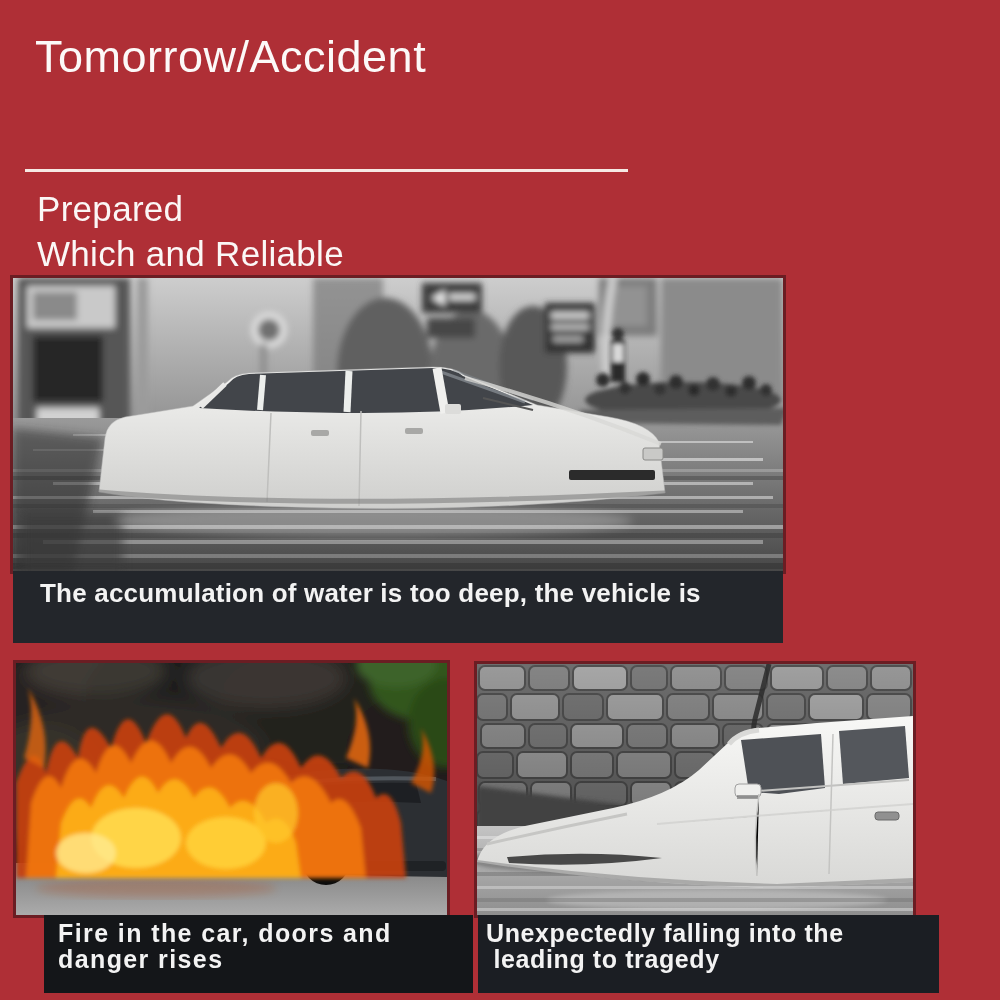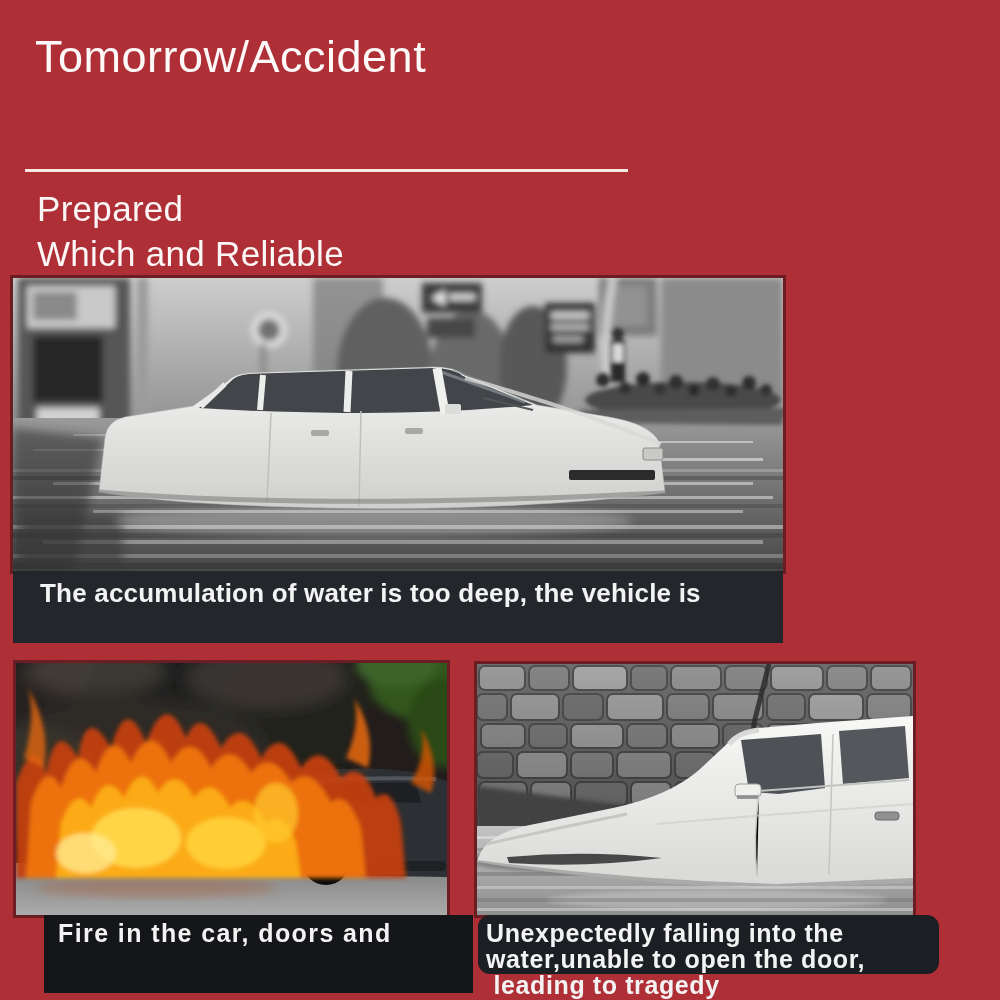--- a/index.html
+++ b/index.html
@@ -17,24 +17,24 @@
   .flood-caption{position:absolute;left:13px;top:571px;width:770px;height:72px;
                  background:#23262B;color:#F3F3F3;font-size:26px;line-height:29px;
                  font-weight:600;padding:8px 0 16px 27px;box-sizing:border-box;
                  letter-spacing:.2px;white-space:pre;}
   .fire-photo{left:16px;top:663px;width:431px;height:252px;}
   .fire-caption{position:absolute;left:16px;top:915px;width:429px;height:78px;
                 background:#141619;color:#F3F3F3;font-size:25px;line-height:26px;
                 font-weight:700;letter-spacing:1.4px;padding:5px 0 0 14px;
                 box-sizing:border-box;white-space:pre;margin-left:28px;}
   .sink-photo{left:477px;top:664px;width:436px;height:251px;}
-  .sink-caption{position:absolute;left:478px;top:915px;width:461px;height:59px;
+  .sink-caption{position:absolute;left:478px;top:915px;width:461px;height:78px;
                 background:#1B1E23;color:#F3F3F3;font-size:25px;line-height:26px;
                 font-weight:700;letter-spacing:.6px;padding:5px 0 0 8px;
-                box-sizing:border-box;white-space:pre;border-radius:12px;}
+                box-sizing:border-box;white-space:pre;}
   .cap-line{display:block;white-space:pre;}
 </style>
 </head>
 <body>
 
 <div class="poster">
 
   <div class="title"><span>Tomorrow/Accident</span><br></div>
 
   <div class="divider"></div>
@@ -213,21 +213,21 @@
         <ellipse cx="120" cy="175" rx="45" ry="30" fill="#ffd94e" opacity=".9"></ellipse>
         <ellipse cx="210" cy="180" rx="40" ry="26" fill="#ffd23c" opacity=".85"></ellipse>
         <ellipse cx="70" cy="190" rx="30" ry="20" fill="#ffe98f" opacity=".8"></ellipse>
         <ellipse cx="260" cy="150" rx="22" ry="30" fill="#ffcb2e" opacity=".7"></ellipse>
         <path d="M330,95 Q345,60 338,35 Q360,70 352,105 Z" fill="#e96a0e" opacity=".85"></path>
         <path d="M395,120 Q412,90 405,65 Q425,100 415,130 Z" fill="#d85508" opacity=".8"></path>
         <path d="M8,95 Q20,55 12,25 Q35,65 28,105 Z" fill="#e2650c" opacity=".8"></path>
       </g>
     </svg>
   </div>
-  <div class="fire-caption"><span class="cap-line">Fire in the car, doors and</span></div>
+  <div class="fire-caption"><span class="cap-line">Fire in the car, doors and</span><span class="cap-line">danger rises</span></div>
 
   <div class="photo sink-photo">
     <svg viewBox="0 0 436 251" preserveAspectRatio="none">
       <defs>
         <linearGradient id="sWater" x1="0" y1="0" x2="0" y2="1">
           <stop offset="0" stop-color="#c4c4c4"></stop>
             <stop offset="1" stop-color="#8e8e8e"></stop>
         </linearGradient>
         <linearGradient id="sCar" x1="0" y1="0" x2="0" y2="1">
           <stop offset="0" stop-color="#f8f8f6"></stop>
@@ -327,15 +327,15 @@
         <path d="M0,198 Q150,218 300,222 L436,216" stroke="#8a8a8a" stroke-width="4" fill="none" opacity=".6"></path>
       </g>
       <g>
         <ellipse cx="240" cy="236" rx="170" ry="10" fill="#f0f0f0" opacity=".3" filter="url(#sb2)"></ellipse>
         <rect x="0" y="222" width="436" height="3" fill="#ffffff" opacity=".3"></rect>
         <rect x="0" y="234" width="436" height="4" fill="#6f6f6f" opacity=".4"></rect>
         <rect x="0" y="244" width="436" height="3" fill="#ffffff" opacity=".35"></rect>
       </g>
     </svg>
   </div>
-  <div class="sink-caption"><span class="cap-line">Unexpectedly falling into the</span><span class="cap-line">water,unable to open the door,</span><span class="cap-line"> leading to tragedy</span></div>
+  <div class="sink-caption"><span class="cap-line">Unexpectedly falling into the</span><span class="cap-line"> leading to tragedy</span></div>
 
 </div>
 
 </body></html>

